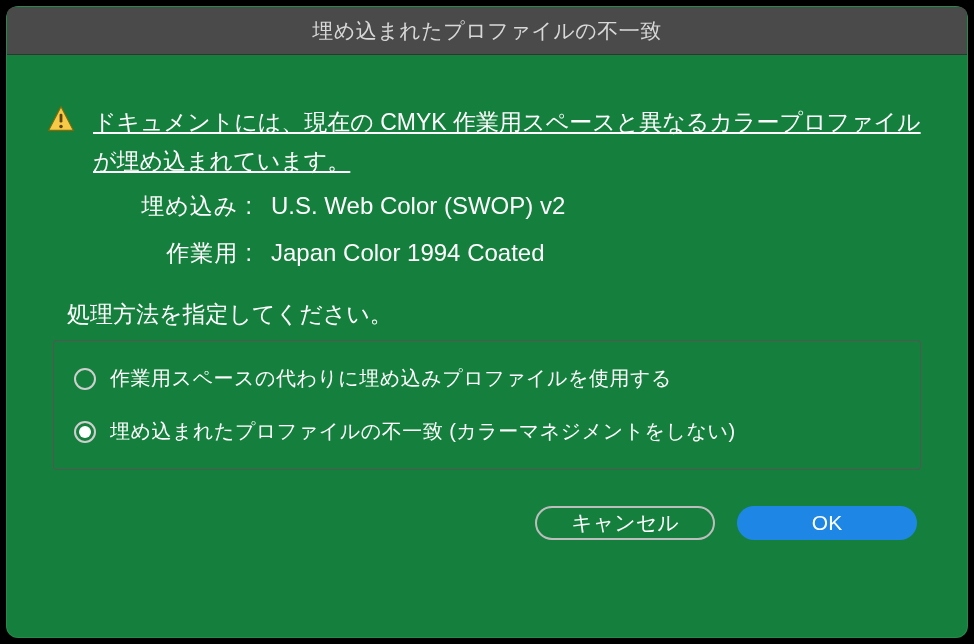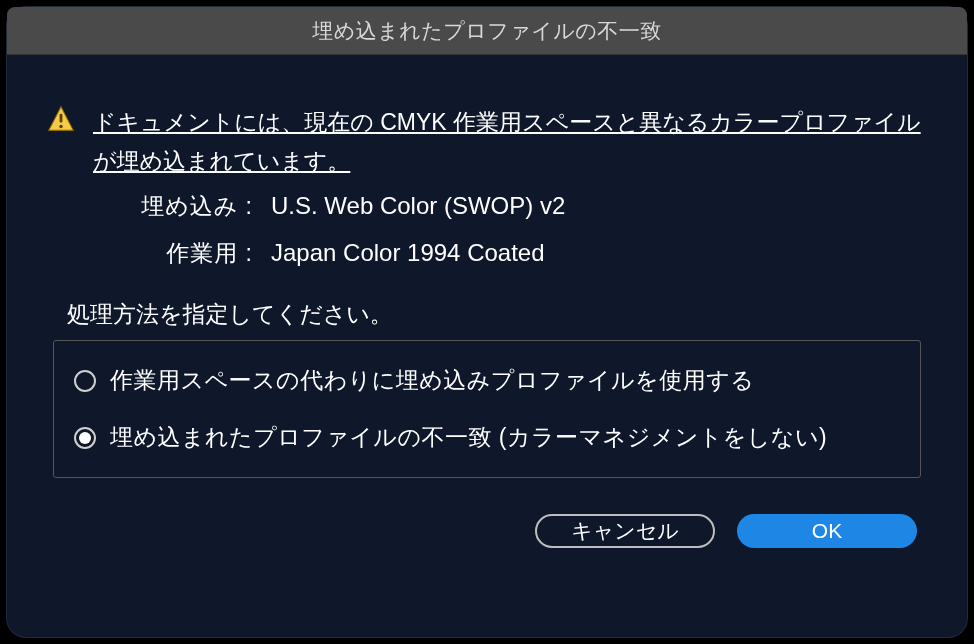--- a/index.html
+++ b/index.html
@@ -9,22 +9,22 @@
       background: #000;
       font-family: -apple-system, "Hiragino Kaku Gothic ProN", "Helvetica Neue", sans-serif;
       overflow: hidden;
     }
     .dialog {
       position: absolute;
       top: 6px;
       left: 6px;
       width: 962px;
       height: 632px;
-      background: #0f172a;
-      border-radius: 20px;
+      background: #15803d;
+      border-radius: 12px;
       border: 1px solid rgba(255,255,255,0.08);
       box-shadow: 0 10px 40px rgba(0,0,0,0.6);
       display: flex;
       flex-direction: column;
     }
     .titlebar {
       height: 48px;
       display: flex;
       align-items: center;
       justify-content: center;
@@ -119,21 +119,21 @@
       flex-shrink: 0;
     }
     .radio-inner {
       width: 12px;
       height: 12px;
       border-radius: 50%;
       background: #fff;
     }
     .radio-label {
       color: #fff;
-      font-size: 23px;
+      font-size: 20px;
       letter-spacing: 0.5px;
       text-align: right;
     }
     .button-row {
       display: flex;
       justify-content: flex-end;
       gap: 22px;
       margin-top: 36px;
       padding-right: 10px;
     }

